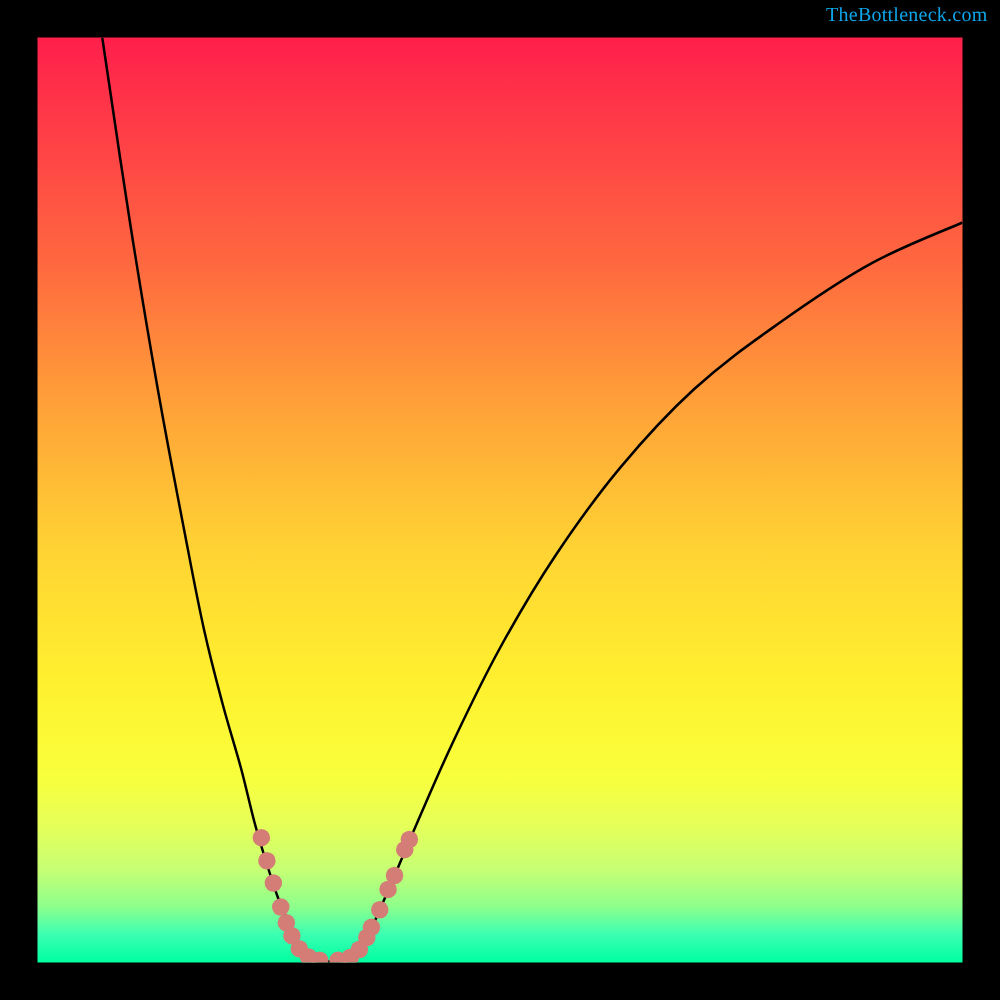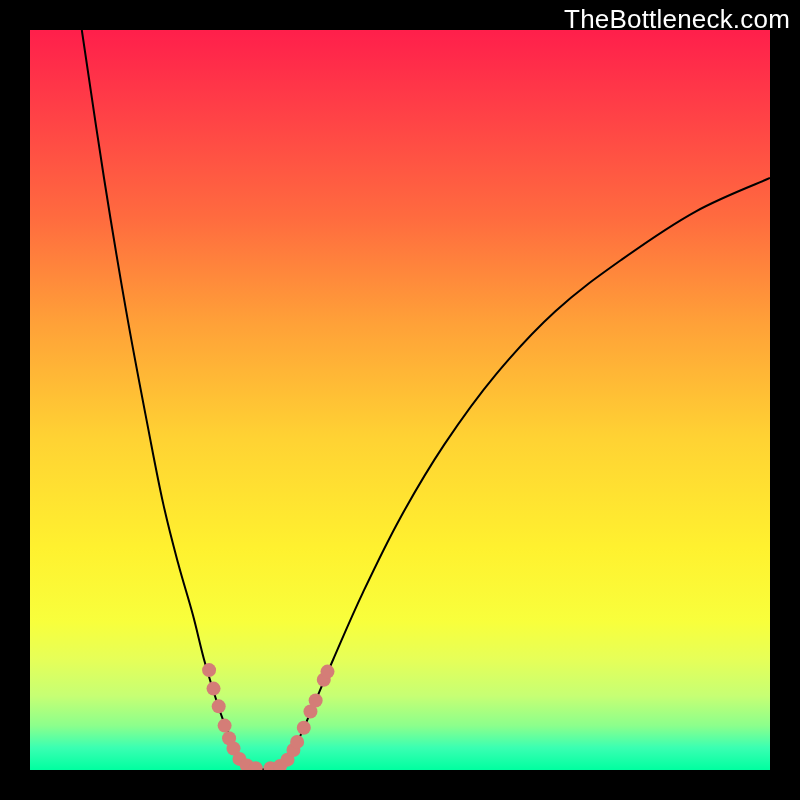--- a/index.html
+++ b/index.html
@@ -29,25 +29,26 @@
       #c6ff74 90%,
       #8cff8c 94%,
       #3affb2 97%,
       #00ffa0 100%
     );
   }
   .watermark {
     position: absolute;
     top: 4px;
     right: 10px;
-    font-size: 26px;
+    font-size: 16px;
     font-weight: 500;
-    color: #ffffff;
+    color: #0ea5e9;
     letter-spacing: 0.2px;
     z-index: 10;
+    font-family: Liberation Serif, serif;
   }
   svg.plot {
     position: absolute;
     left: 0;
     top: 0;
     width: 740px;
     height: 740px;
   }
   .curve {
     fill: none;

